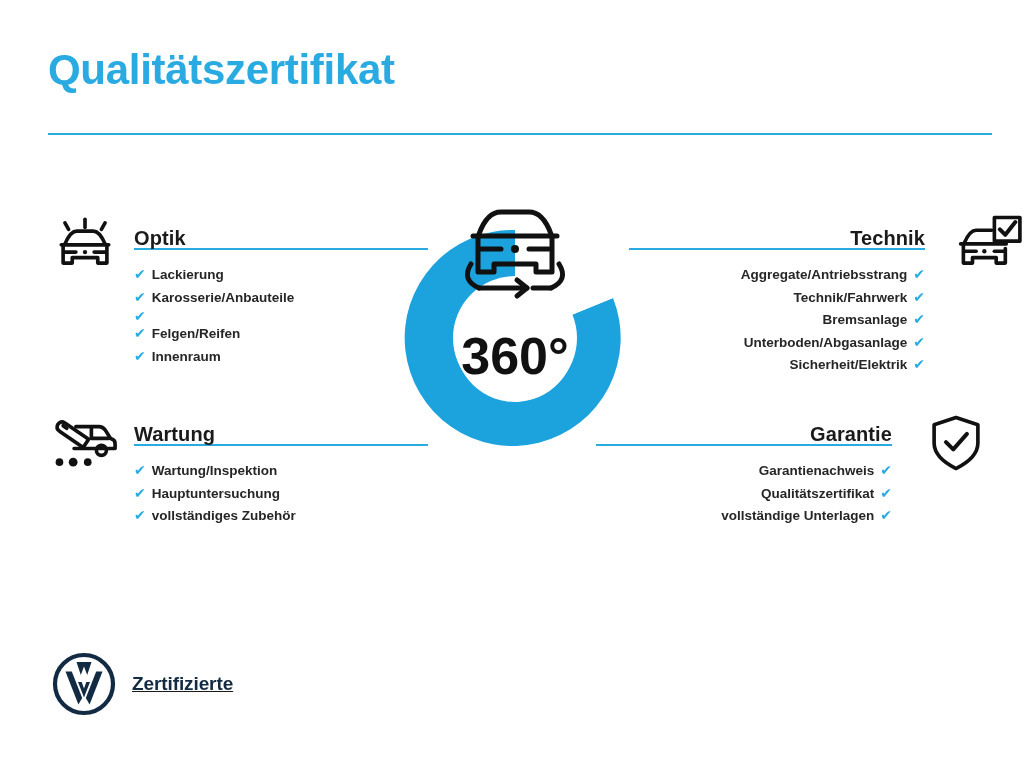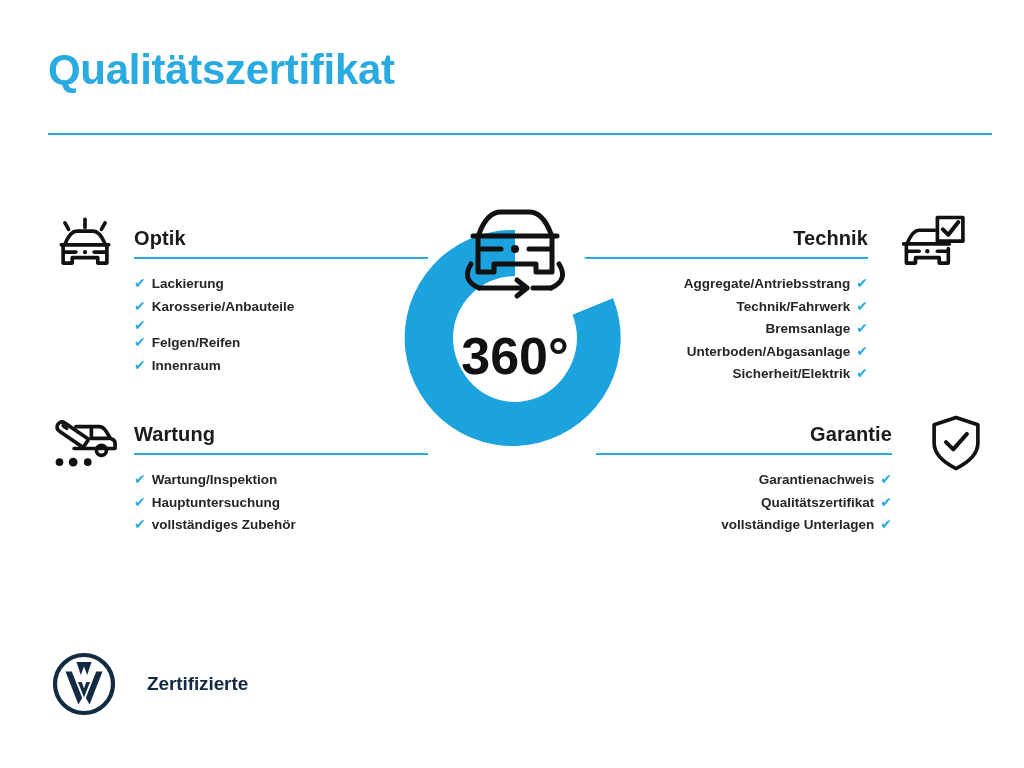--- a/index.html
+++ b/index.html
@@ -51,21 +51,20 @@
 
   .block-left  .block-head { text-align: left; }
   .block-right .block-head { text-align: right; }
 
   .block-head {
     font-size: 20px;
     font-weight: 700;
     color: #1a1a1a;
     letter-spacing: 0.1px;
     line-height: 1;
-    padding-bottom: 9px;
   }
   .head-rule {
     height: 2px;
     background: #29abe2;
     width: 100%;
   }
 
   .check-list {
     list-style: none;
     margin: 0;
@@ -117,21 +116,22 @@
   }
   .center-badge svg { display: block; width: 100%; height: 100%; }
 
   
   .footer-logo {
     position: absolute;
     left: 52px;
     top: 652px;
     display: flex;
     align-items: center;
-    gap: 31px;
+    gap: 16px;
+    text-decoration: underline;
   }
   .vw-mark { width: 64px; height: 64px; }
   .vw-mark svg { display: block; width: 100%; height: 100%; }
   .vw-words {
     font-size: 19px;
     font-weight: 700;
     line-height: 1.28;
     color: #132a43;
     letter-spacing: -0.1px;
   }
@@ -217,21 +217,21 @@
         <span class="chk">✔</span>
         <span>Hauptuntersuchung</span>
       </li>
       <li>
         <span class="chk">✔</span>
         <span>vollständiges Zubehör</span>
       </li>
     </ul>
   </div>
 
-  <div class="block block-right" style="left:572px; top:228px; width:396px;">
+  <div class="block block-right" style="left:629px; top:228px; width:396px;">
 
     <div class="sec-icon" style="right:0px; top:-16px; left:auto;">
       <svg viewBox="0 0 80 68" fill="none" stroke="#111" stroke-width="4" stroke-linecap="round" stroke-linejoin="round">
         <path d="M14 34 Q20 20 27 20 L44 20"></path>
         <path d="M10 35 L60 35"></path>
         <path d="M13 35 L13 56 L23 56 L23 50 L49 50 L49 56 L59 56 L59 40"></path>
         <path d="M15 43 L27 43"></path>
         <path d="M47 43 L57 43"></path>
         <circle cx="36" cy="43" r="2.4" fill="#111" stroke="none"></circle>
         <rect x="47" y="6" width="28" height="26"></rect>

